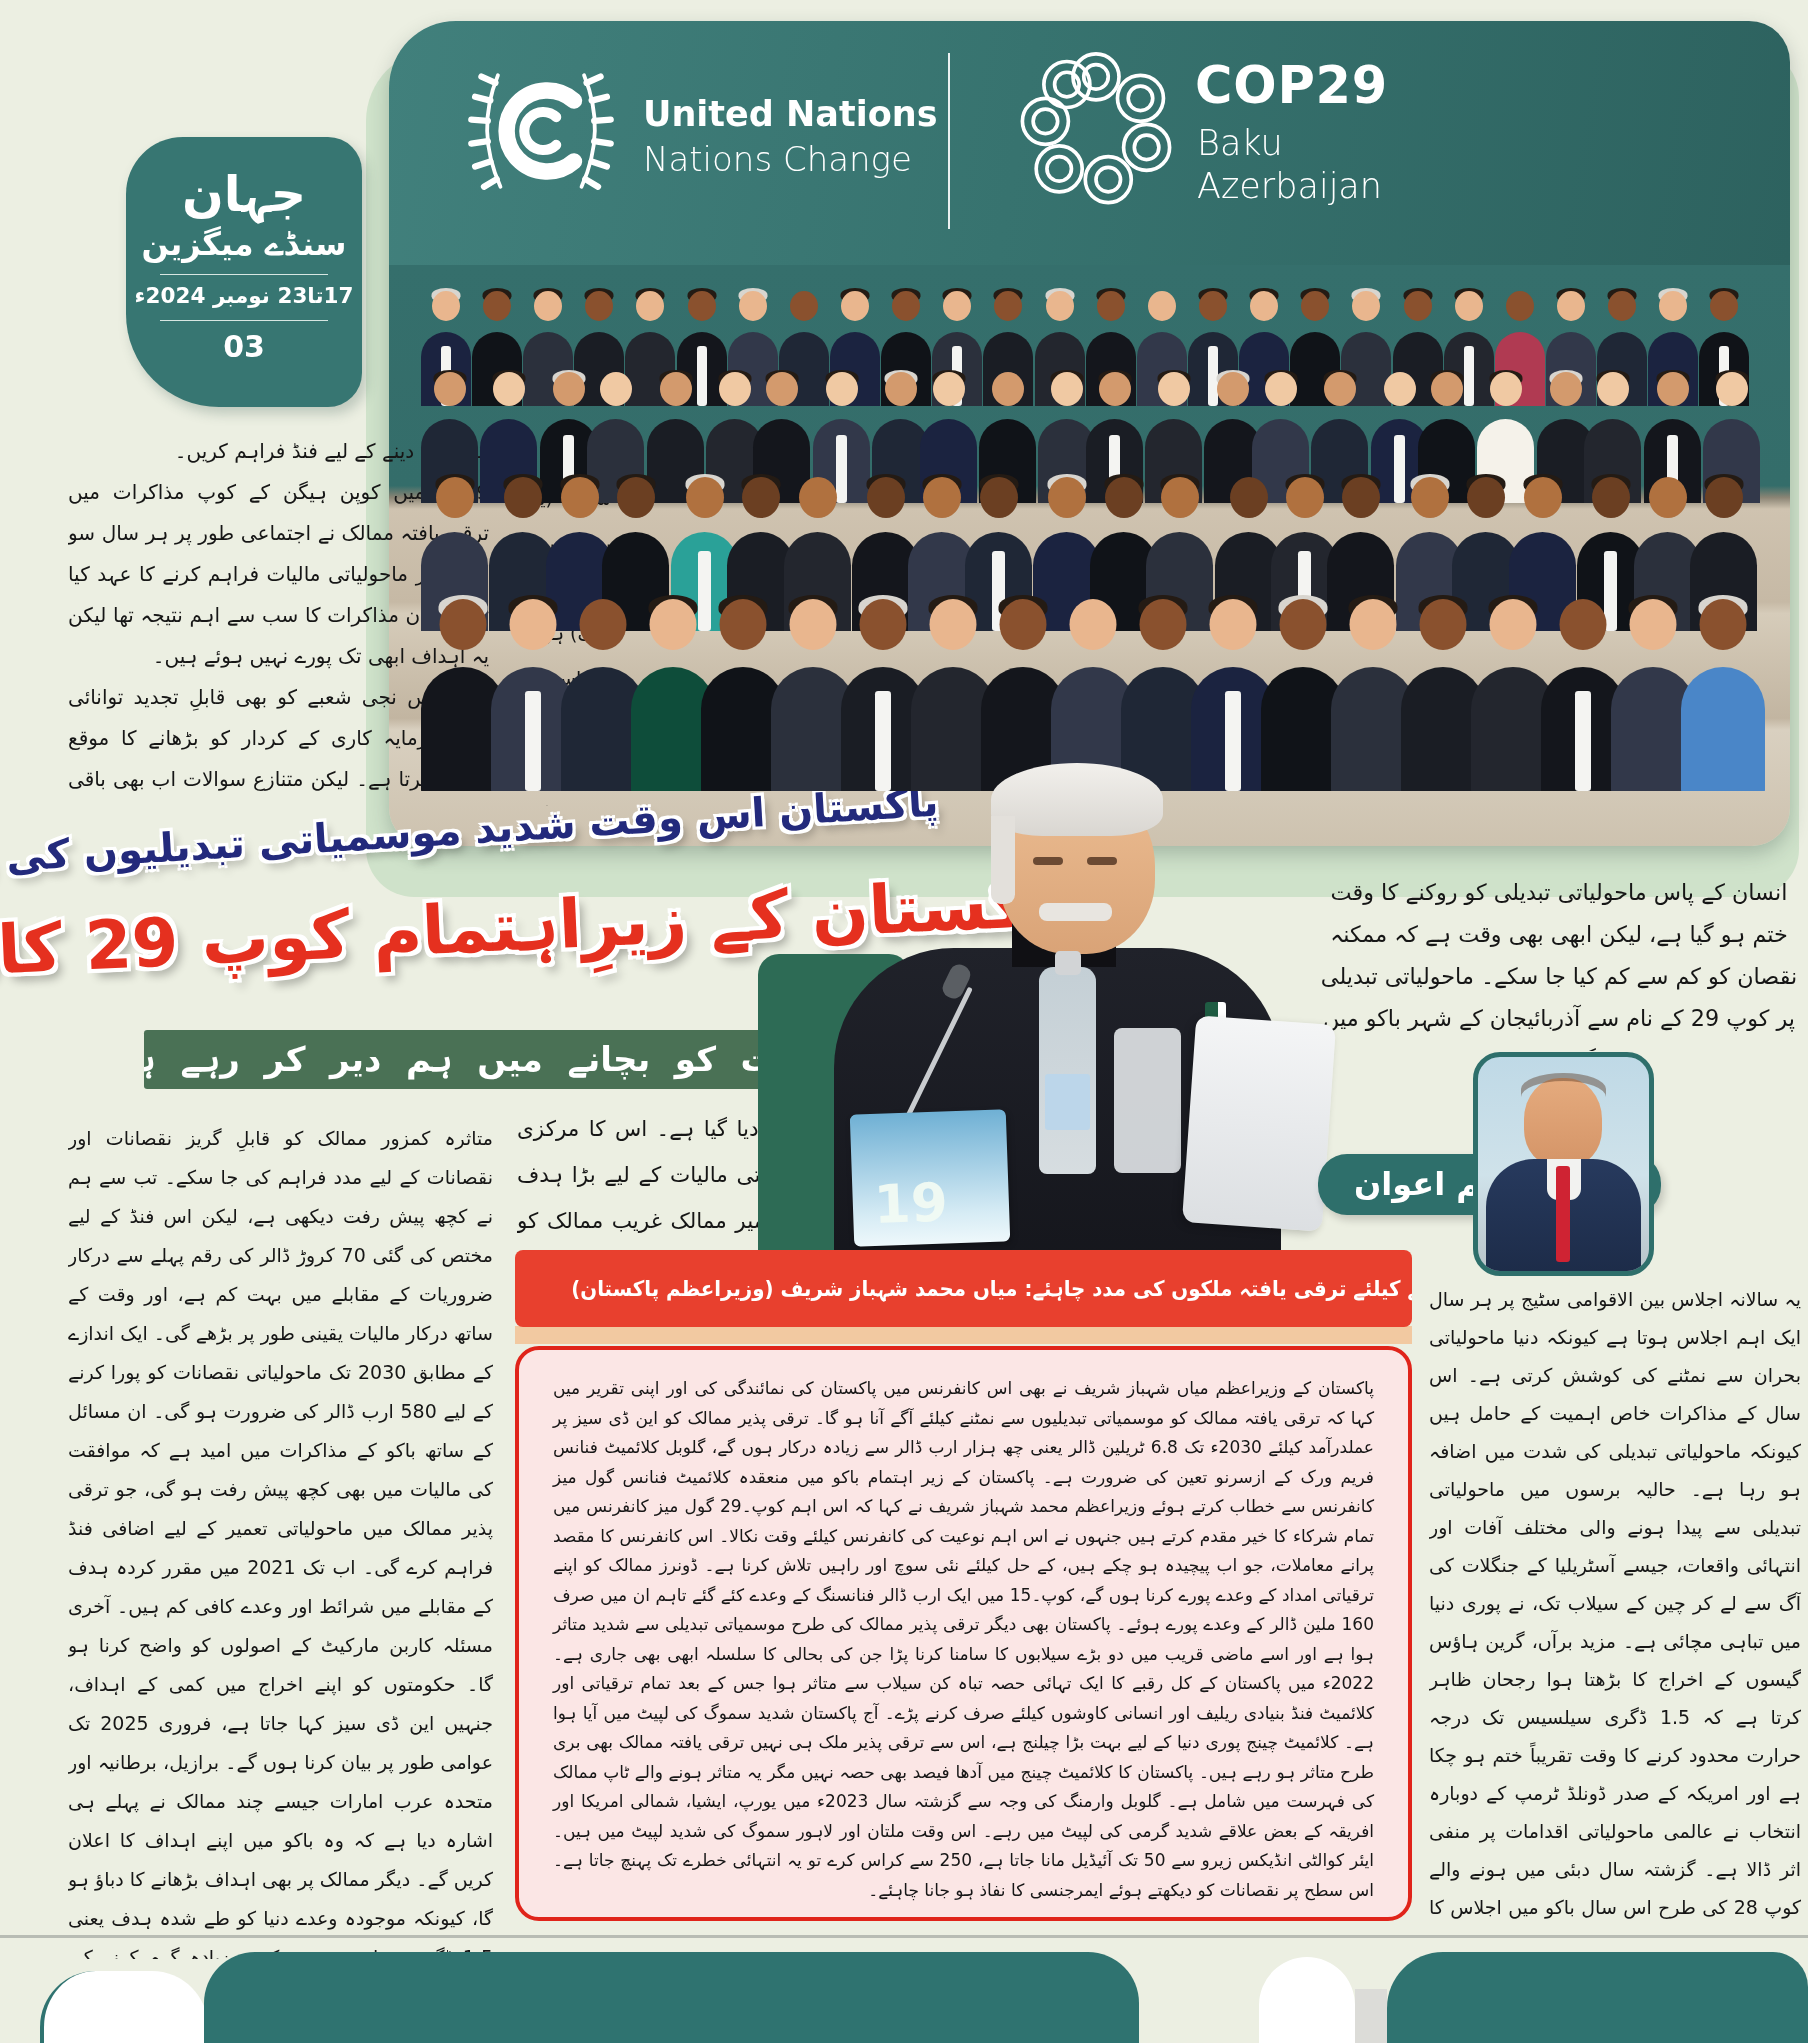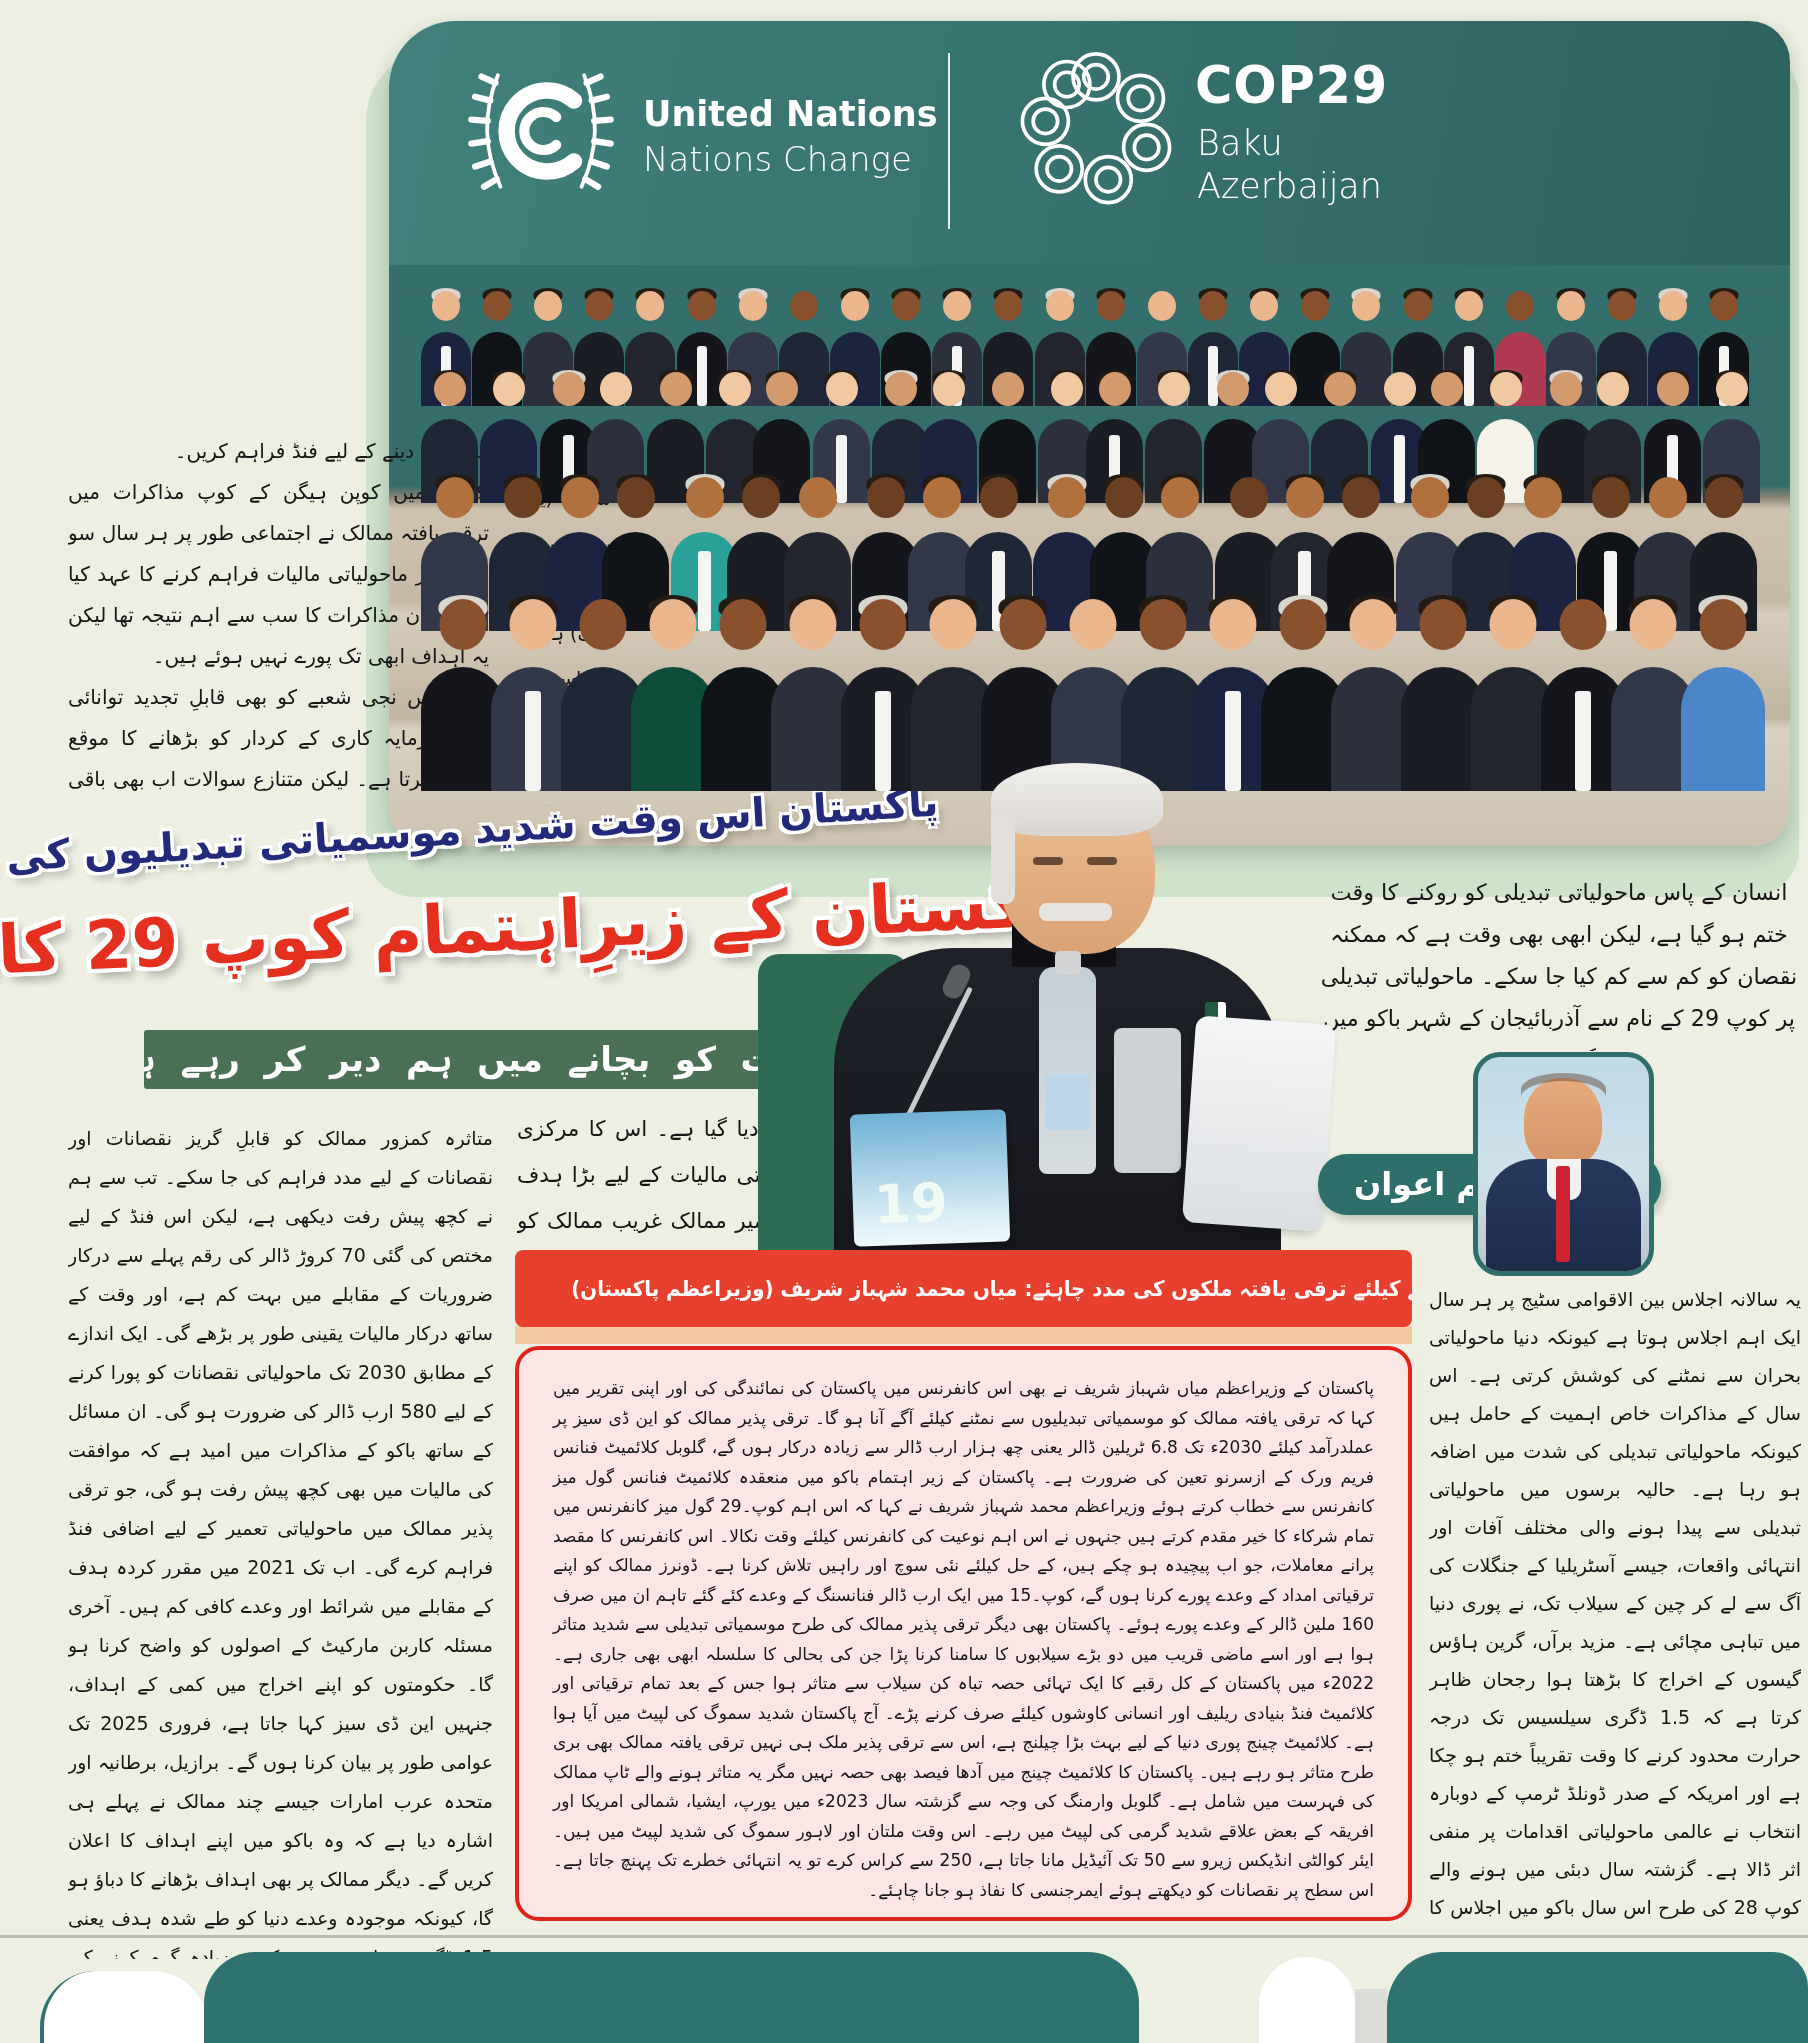--- a/index.html
+++ b/index.html
@@ -581,20 +581,28 @@
           <span class="pbody" style="height:124px;background:#32384a;"></span>
         </div>
         <div class="person" style="left: 1292px; top: 326px; width: 84px; height: 200px; z-index: 4;">
           <span class="phair" style="top:4px;width:49px;height:23.5px;background:#d8d5cf;"></span>
           <span class="phead" style="top:8px;width:47px;height:51px;background:#8a512e;"></span>
           <span class="pbody" style="height:124px;background:#4a86c8;"></span>
         </div>
       </div>
   </div>
 
+  <div id="masthead" class="abs rtl">
+    <div class="t1">جہان</div>
+    <div class="t2">سنڈے میگزین</div>
+    <div class="rule"></div>
+    <div class="date">17تا23 نومبر 2024ء</div>
+    <div class="rule"></div>
+    <div class="pg">03</div>
+  </div>
 
   <div id="coltop" class="abs rtl urdu col">
     <p>میں مدد دینے کے لیے فنڈ فراہم کریں۔</p>
     <p>2009 میں کوپن ہیگن کے کوپ مذاکرات میں ترقی یافتہ ممالک نے اجتماعی طور پر ہر سال سو ارب ڈالر ماحولیاتی مالیات فراہم کرنے کا عہد کیا تھا۔ یہ ان مذاکرات کا سب سے اہم نتیجہ تھا لیکن یہ اہداف ابھی تک پورے نہیں ہوئے ہیں۔</p>
     <p>یہ اجلاس نجی شعبے کو بھی قابلِ تجدید توانائی میں سرمایہ کاری کے کردار کو بڑھانے کا موقع فراہم کرتا ہے۔ لیکن متنازع سوالات اب بھی باقی ہیں۔ کس کو پیسہ دینا چاہیے؟ اور کس کو وصول کرنا چاہیے؟ اور ہم کس طرح یقینی بنائیں کہ امیر ممالک اپنے وعدوں کو پورا کریں گے؟ گزشتہ سال ایک فنڈ قائم کیا گیا تھا تاکہ ماحولیاتی اثرات سے</p>
   </div>
   <div id="sidecol" class="abs rtl urdu col">کے ’پیٹرو سٹیٹ‘ (یعنی پیٹرول پر چلنے والا ملک) ہونے اور اس کے انسانی حقوق کے غیر تسلی بخش ریکارڈ کے باعث یہ مناسب میزبان نہیں ہے۔ پھر بھی یہ اجلاس اہم ہے۔ کوپ 29 کو ’فنانس</div>
 
   <div id="kicker" class="abs rtl">پاکستان اس وقت شدید موسمیاتی تبدیلیوں کی زد میں ہے</div>
   <div id="mainhead" class="abs rtl">پاکستان کے زیرِاہتمام کوپ 29 کانفرنس</div>

